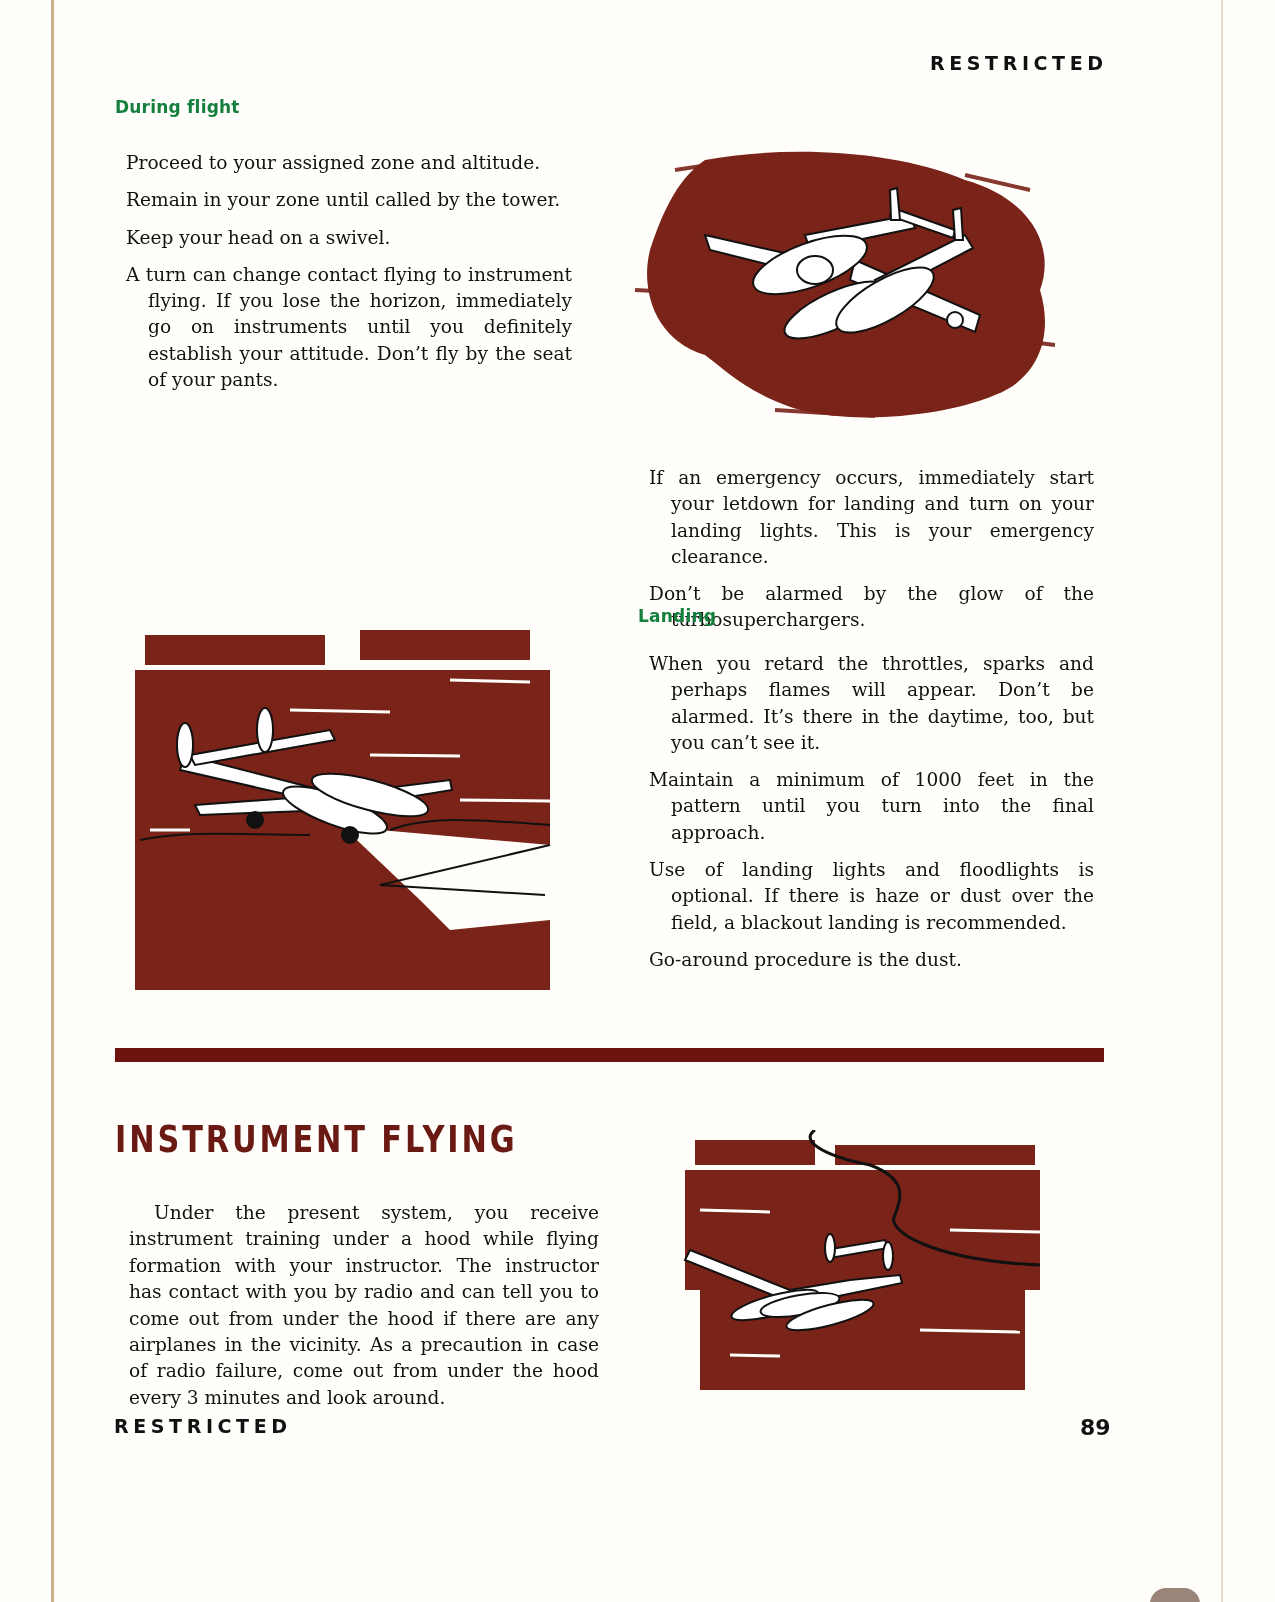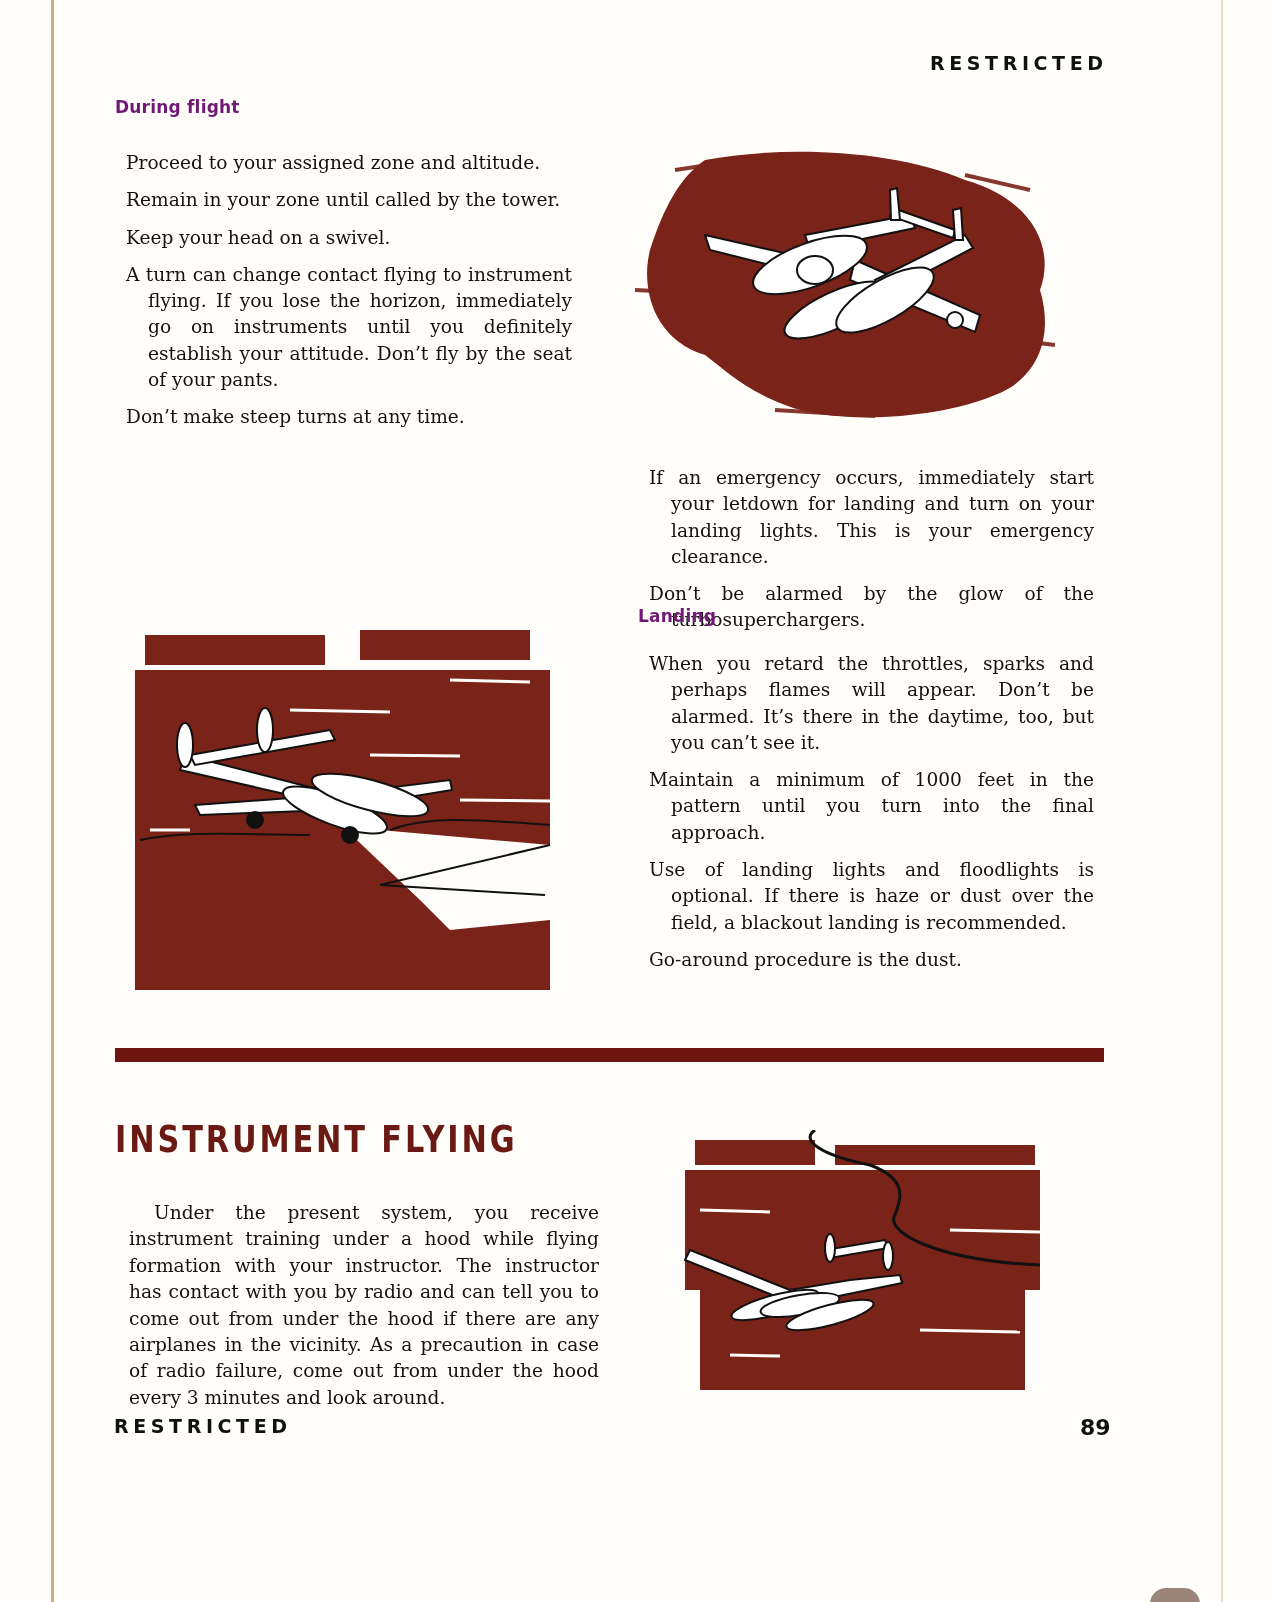--- a/index.html
+++ b/index.html
@@ -13,21 +13,21 @@
   .edge-right { position: absolute; left: 1221px; top: 0; width: 2px; height: 1602px; background: #e6dcc8; }
   .thumb { position: absolute; left: 1150px; top: 1588px; width: 50px; height: 16px; border-radius: 25px 25px 0 0; background: #8a6f60; opacity: .85; }
 
   .running-head {
     position: absolute; top: 52px; left: 930px; width: 176px; text-align: right;
     font-family: "DejaVu Sans", "Liberation Sans", sans-serif; font-weight: bold;
     font-size: 19px; letter-spacing: 4.6px; color: #111;
   }
   .sub-head {
     position: absolute; font-family: "DejaVu Sans", "Liberation Sans", sans-serif;
-    font-weight: bold; font-size: 17px; color: #701a75; letter-spacing: .2px;
+    font-weight: bold; font-size: 17px; color: #15803d; letter-spacing: .2px;
   }
   .col { position: absolute; font-size: 18.6px; line-height: 26.3px; }
   .col p { margin: 11px; padding-left: 22px; text-indent: -22px; text-align: justify; }
   .col b { font-weight: bold; }
 
   .illus { position: absolute; }
   .rule { position: absolute; left: 115px; top: 1048px; width: 989px; height: 14px; background: #6e1410; }
   .section-title {
     position: absolute; left: 115px; top: 1118px;
     font-family: "DejaVu Sans", "Liberation Sans", sans-serif; font-weight: bold;
@@ -52,21 +52,20 @@
 <div class="thumb"></div>
 
 <div class="running-head">RESTRICTED</div>
 
 <div class="sub-head" style="left:115px;top:97px;">During flight</div>
 <div class="col" style="left:115px;top:139px;width:468px;">
   <p>Proceed to your assigned zone and altitude.</p>
   <p>Remain in your zone until called by the tower.</p>
   <p>Keep your head on a swivel.</p>
   <p>A turn can change contact flying to instrument flying. If you lose the horizon, immediately go on instruments until you definitely establish your attitude. Don’t fly by the seat of your pants.</p>
-  <p>Don’t make steep turns at any time.</p>
 </div>
 
 <svg class="illus" style="left:635px;top:140px;" width="420" height="285" viewBox="0 0 420 285">
   <path d="M70,20 C150,5 260,10 330,40 C400,60 420,110 405,150 C420,200 400,240 360,255 C300,280 200,285 150,265 C110,250 90,230 70,215 C20,200 5,150 15,110 C25,80 40,40 70,20 Z" fill="#7a2318"></path>
   <g stroke="#7a2318" stroke-width="4" opacity=".9">
     <line x1="40" y1="30" x2="120" y2="18"></line>
       <line x1="330" y1="35" x2="395" y2="50"></line>
       <line x1="0" y1="150" x2="40" y2="152"></line>
     <line x1="380" y1="200" x2="420" y2="205"></line>
       <line x1="140" y1="270" x2="240" y2="276"></line>

